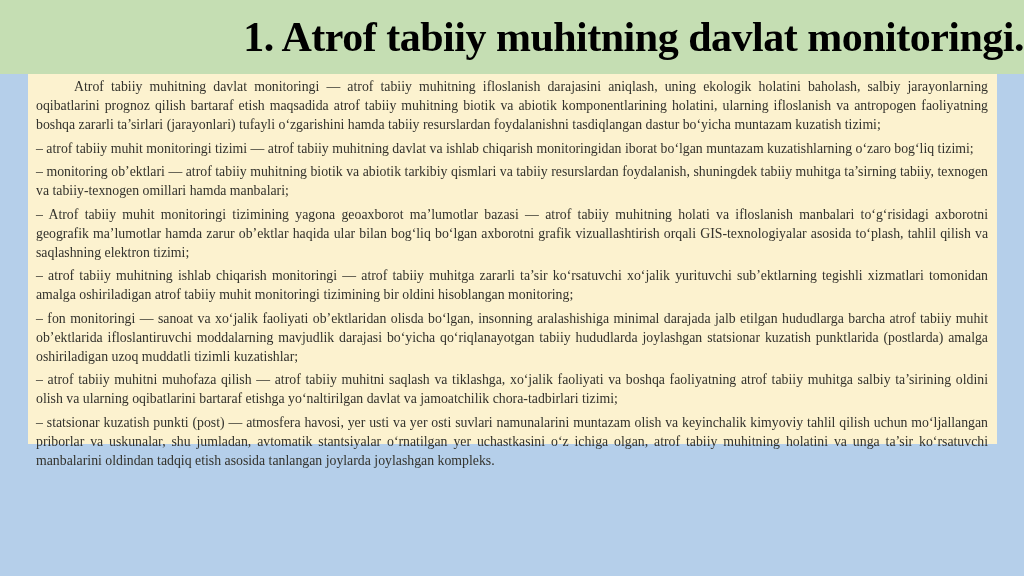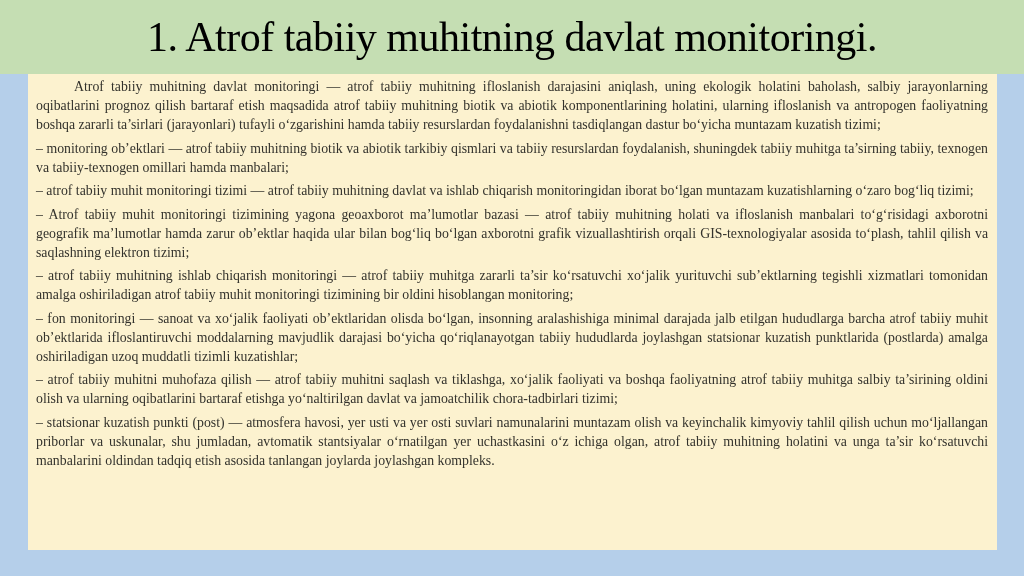--- a/index.html
+++ b/index.html
@@ -20,33 +20,33 @@
     position: absolute;
     top: 0; left: 0;
     width: 1024px;
     height: 74px;
     background: #c5deb3; 
   }
   .title-band h1 {
     margin: 0;
     height: 64px;
     line-height: 74px;
-    text-align: center;
+    text-align: right;
     font-size: 42px;
-    font-weight: normal;
+    font-weight: bold;
     letter-spacing: -0.5px;
     color: #000000;
     white-space: nowrap;
   }
   .content-box {
     position: absolute;
     top: 74px;
     left: 28px;
     width: 969px;
-    height: 476px;
+    height: 370px;
     background: #fcf2cf; 
     box-sizing: border-box;
     padding: 3px 9px 12px 8px;
   }
   .content-box p {
     margin: 0 0 4.5px 0;
     font-size: 13.8px;
     line-height: 19px;
     text-align: justify;
     color: #33322c;
@@ -59,22 +59,22 @@
 <body>
 
 <div class="slide">
 
   <header class="title-band">
     <h1>1. Atrof tabiiy muhitning davlat monitoringi.</h1>
   </header>
 
   <div class="content-box">
     <p class="first">Atrof tabiiy muhitning davlat monitoringi — atrof tabiiy muhitning ifloslanish darajasini aniqlash, uning ekologik holatini baholash, salbiy jarayonlarning oqibatlarini prognoz qilish bartaraf etish maqsadida atrof tabiiy muhitning biotik va abiotik komponentlarining holatini, ularning ifloslanish va antropogen faoliyatning boshqa zararli ta’sirlari (jarayonlari) tufayli o‘zgarishini hamda tabiiy resurslardan foydalanishni tasdiqlangan dastur bo‘yicha muntazam kuzatish tizimi;</p>
+    <p>– atrof tabiiy muhit monitoringi tizimi — atrof tabiiy muhitning davlat va ishlab chiqarish monitoringidan iborat bo‘lgan muntazam kuzatishlarning o‘zaro bog‘liq tizimi;</p>
     <p>– monitoring ob’ektlari — atrof tabiiy muhitning biotik va abiotik tarkibiy qismlari va tabiiy resurslardan foydalanish, shuningdek tabiiy muhitga ta’sirning tabiiy, texnogen va tabiiy-texnogen omillari hamda manbalari;</p>
-    <p>– atrof tabiiy muhit monitoringi tizimi — atrof tabiiy muhitning davlat va ishlab chiqarish monitoringidan iborat bo‘lgan muntazam kuzatishlarning o‘zaro bog‘liq tizimi;</p>
     <p>– Atrof tabiiy muhit monitoringi tizimining yagona geoaxborot ma’lumotlar bazasi — atrof tabiiy muhitning holati va ifloslanish manbalari to‘g‘risidagi axborotni geografik ma’lumotlar hamda zarur ob’ektlar haqida ular bilan bog‘liq bo‘lgan axborotni grafik vizuallashtirish orqali GIS-texnologiyalar asosida to‘plash, tahlil qilish va saqlashning elektron tizimi;</p>
     <p>– atrof tabiiy muhitning ishlab chiqarish monitoringi — atrof tabiiy muhitga zararli ta’sir ko‘rsatuvchi xo‘jalik yurituvchi sub’ektlarning tegishli xizmatlari tomonidan amalga oshiriladigan atrof tabiiy muhit monitoringi tizimining bir oldini hisoblangan monitoring;</p>
     <p>– fon monitoringi — sanoat va xo‘jalik faoliyati ob’ektlaridan olisda bo‘lgan, insonning aralashishiga minimal darajada jalb etilgan hududlarga barcha atrof tabiiy muhit ob’ektlarida ifloslantiruvchi moddalarning mavjudlik darajasi bo‘yicha qo‘riqlanayotgan tabiiy hududlarda joylashgan statsionar kuzatish punktlarida (postlarda) amalga oshiriladigan uzoq muddatli tizimli kuzatishlar;</p>
     <p>– atrof tabiiy muhitni muhofaza qilish — atrof tabiiy muhitni saqlash va tiklashga, xo‘jalik faoliyati va boshqa faoliyatning atrof tabiiy muhitga salbiy ta’sirining oldini olish va ularning oqibatlarini bartaraf etishga yo‘naltirilgan davlat va jamoatchilik chora-tadbirlari tizimi;</p>
     <p>– statsionar kuzatish punkti (post) — atmosfera havosi, yer usti va yer osti suvlari namunalarini muntazam olish va keyinchalik kimyoviy tahlil qilish uchun mo‘ljallangan priborlar va uskunalar, shu jumladan, avtomatik stantsiyalar o‘rnatilgan yer uchastkasini o‘z ichiga olgan, atrof tabiiy muhitning holatini va unga ta’sir ko‘rsatuvchi manbalarini oldindan tadqiq etish asosida tanlangan joylarda joylashgan kompleks.</p>
   </div>
 
 </div>
 
 </body></html>

